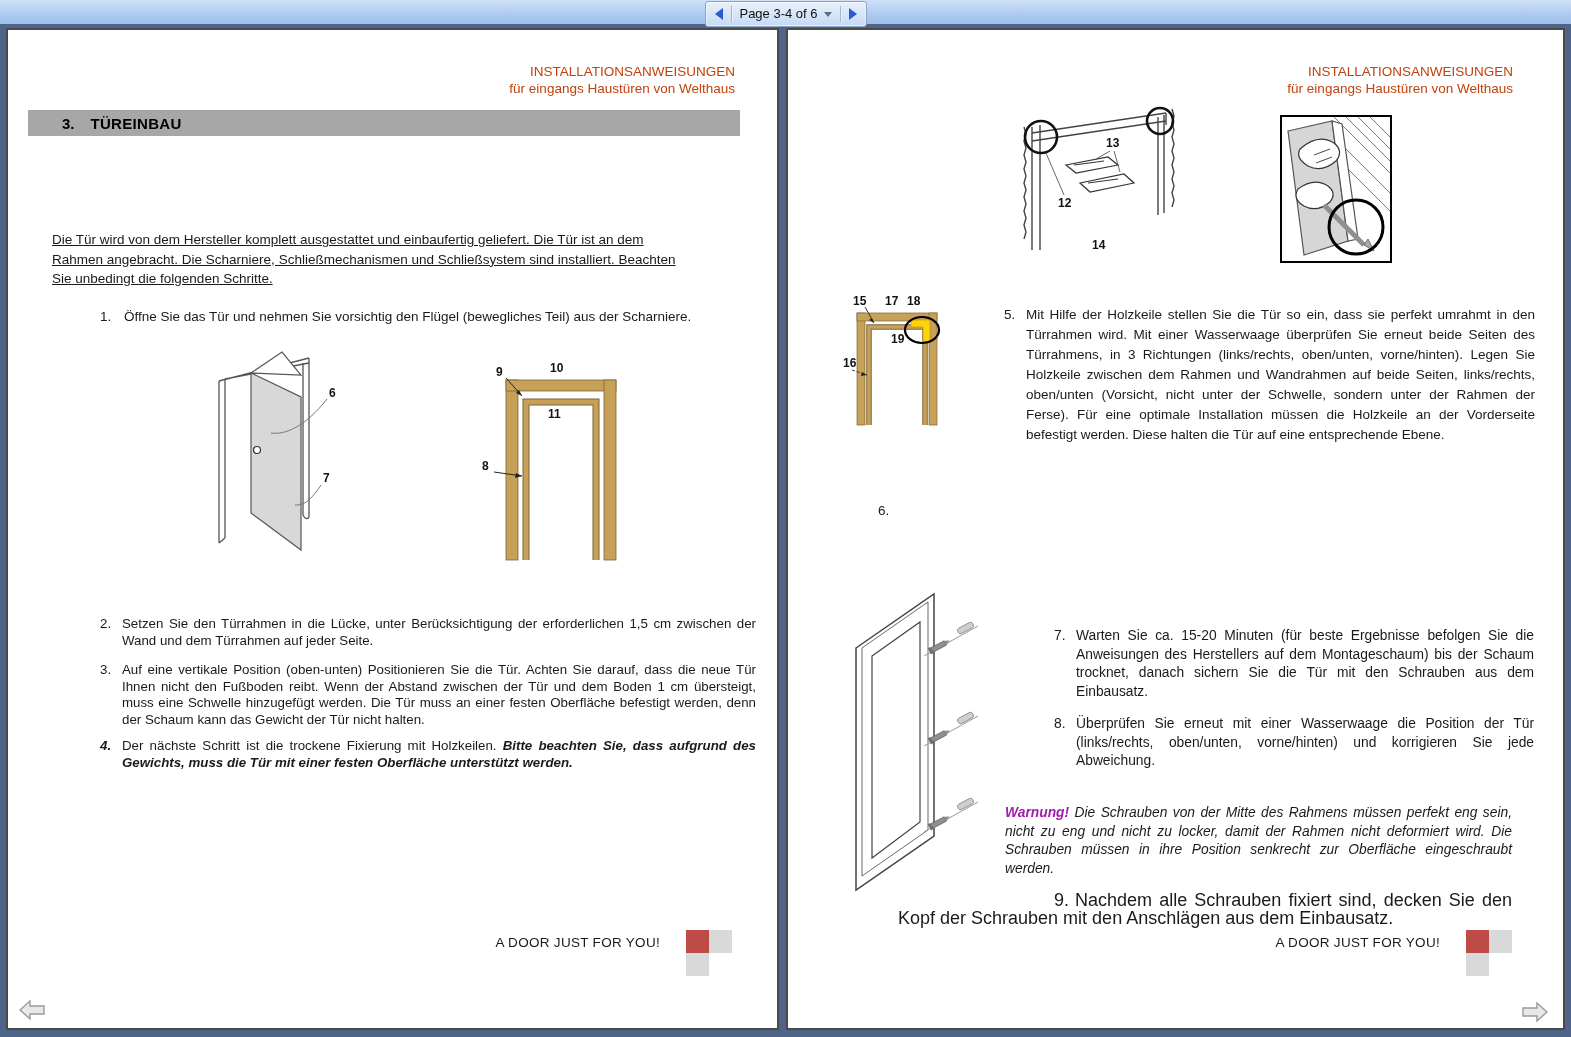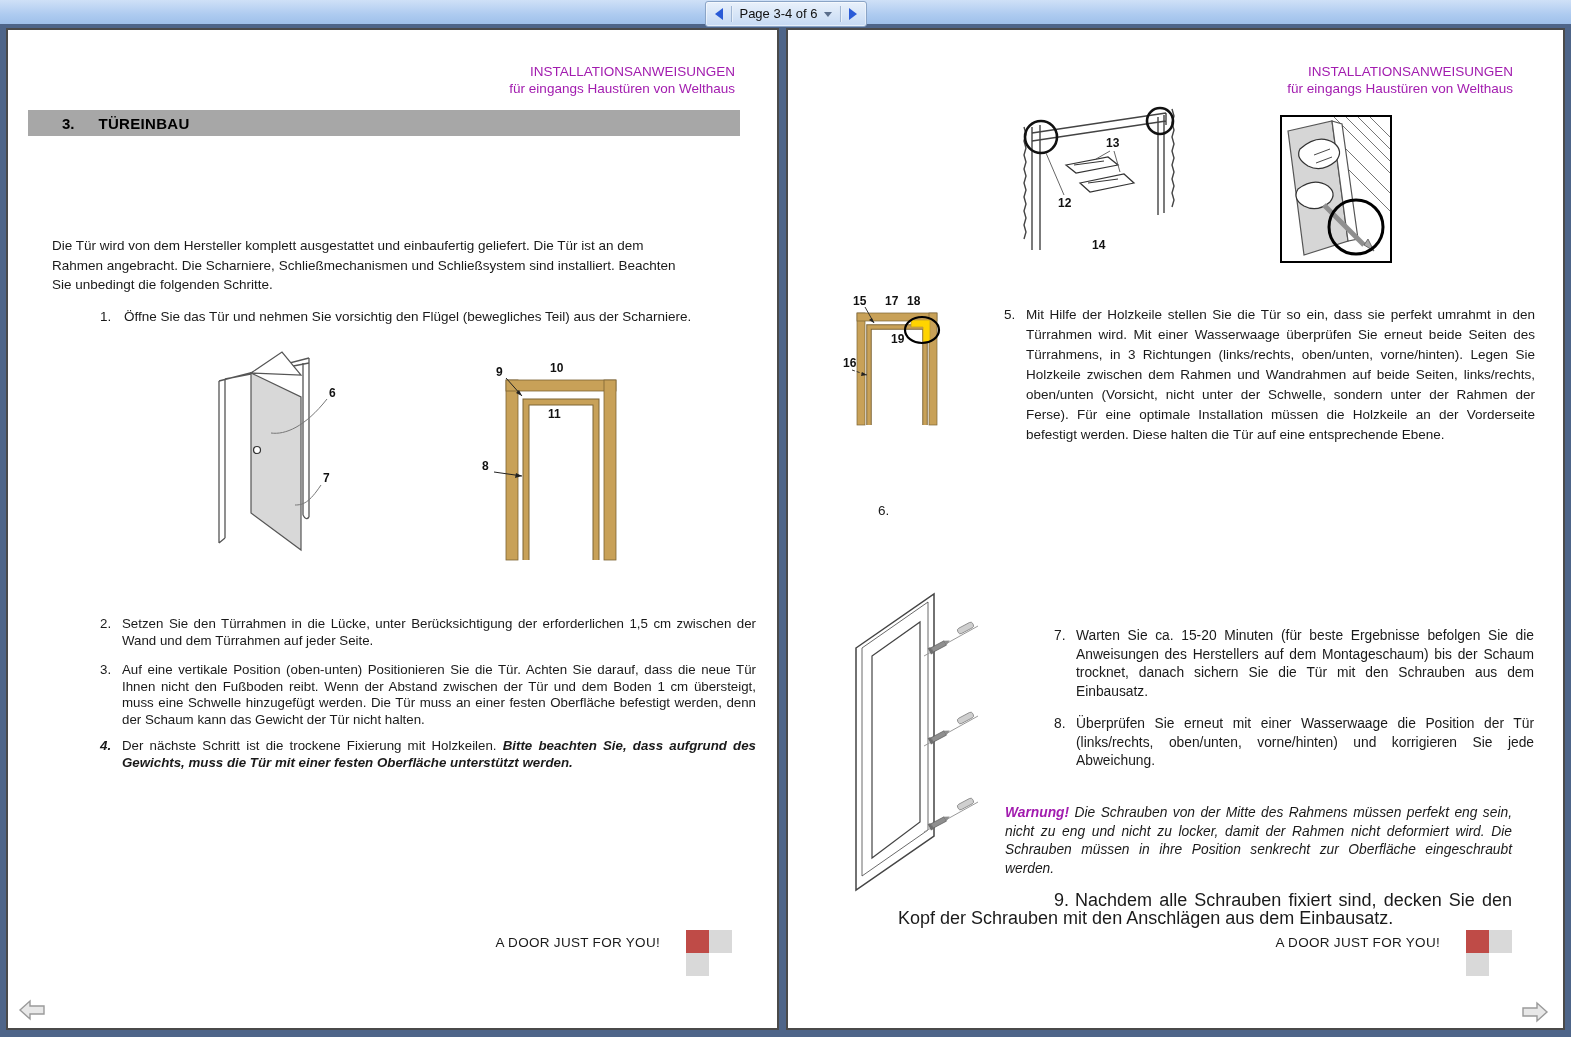--- a/index.html
+++ b/index.html
@@ -27,32 +27,32 @@
   .pn-caret{width:0;height:0;border-left:4px solid transparent;border-right:4px solid transparent;
     border-top:5px solid #5a6e8c;margin-right:6px;}
   .pn-divider{width:1px;height:16px;background:#9fb4d2;box-shadow:1px 0 0 #e8f0fa;}
 
   
   .page{position:absolute;top:28px;height:1002px;background:#fff;
     border:2px solid #4a4a4a;box-sizing:border-box;}
   #page-left{left:6px;width:773px;}
   #page-right{left:786px;width:779px;}
 
-  .hdr{position:absolute;text-align:right;font-size:13.5px;line-height:17px;color:#a21caf;}
+  .hdr{position:absolute;text-align:right;font-size:13.5px;line-height:17px;color:#c2410c;}
   #page-left .hdr{top:33px;right:42px;}
   #page-right .hdr{top:33px;right:50px;}
 
   .titlebar{position:absolute;left:20px;top:80px;width:712px;height:26px;background:#a7a7a7;
     display:flex;align-items:center;font-weight:bold;font-size:15px;color:#000;}
   .titlebar .tb-num{margin-left:34px;}
-  .titlebar .tb-txt{margin-left:24px;letter-spacing:.3px;}
+  .titlebar .tb-txt{margin-left:16px;letter-spacing:.3px;}
 
   .para{position:absolute;font-size:13.5px;line-height:19.5px;}
   .warnpara{left:44px;top:125px;width:666px;text-indent:45px;}
-  .intropara{left:44px;top:206px;width:640px;}
+  .intropara{left:44px;top:200px;width:640px;text-decoration:underline;}
 
   .li{position:absolute;text-align:justify;}
   .li .num{position:absolute;left:0;top:0;}
   .li-l{font-size:13.3px;line-height:16.5px;padding-left:22px;}
   #item1{left:92px;top:278px;width:642px;text-align:left;font-size:13.5px;line-height:18px;padding-left:24px;}
   #item2{left:92px;top:586px;width:634px;}
   #item3{left:92px;top:632px;width:634px;}
   #item4{left:92px;top:708px;width:634px;}
   #item4 .num, #item4 .bolditalic{font-weight:bold;font-style:italic;}
 

